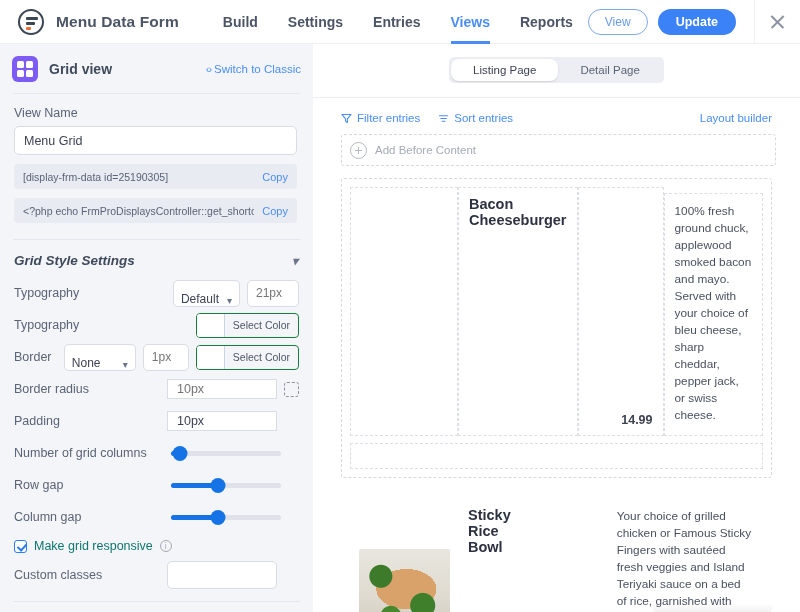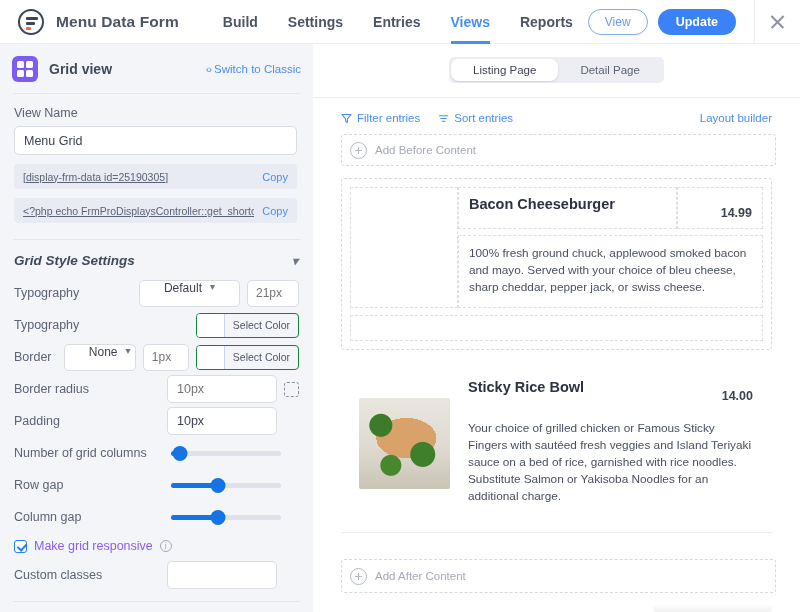--- a/index.html
+++ b/index.html
@@ -89,71 +89,71 @@
     display:block; margin:0 14px; width:283px; height:29px;
     border:1px solid #d9dce5; border-radius:5px; background:#fff;
     font-size:12.5px; color:#3f4254; padding:0 9px;
     font-family:inherit;
   }
   .shortcode{
     margin:9px 14px 0 14px; width:283px; height:25px; background:#e9ebf2;
     border-radius:4px; display:flex; align-items:center; padding:0 9px;
     font-size:10.5px; color:#5a6377; overflow:hidden;
   }
-  .sc-text{ white-space:nowrap; overflow:hidden; text-overflow:clip; flex:1;text-decoration:underline; }
+  .sc-text{ white-space:nowrap; overflow:hidden; text-overflow:clip; flex:1; }
   .sc-copy{ color:#4a8ef5; font-size:11px; margin-left:8px; cursor:pointer; flex:none;}
   .sb-rule2{ height:1px; background:#e4e7ef; margin:16px 13px 0 13px; }
 
   .section-head{
     display:flex; align-items:center; padding:13px 15px 9px 14px;
     font-size:13.5px; font-weight:bold; color:#3f4a5c; cursor:pointer;font-style:italic;
   }
   .section-head .caret{ margin-left:auto; color:#6d7688; font-size:12px; }
 
   .row{ display:flex; align-items:center; padding:4px 14px; height:32px; }
   .row .lbl{ font-size:12.5px; color:#5b6475; flex:none; }
   .row .ctrl{ margin-left:auto; display:flex; align-items:center; gap:7px; }
   .sel{
     height:27px; border:1px solid #d9dce5; border-radius:5px; background:#fff;
-    font-size:12px; color:#3f4254; padding:0 24px; font-family:inherit;
-    display:flex;align-items:flex-start; gap:8px; cursor:pointer;
+    font-size:12px; color:#3f4254; padding:0 7px; font-family:inherit;
+    display:flex;align-items:flex-end; gap:8px; cursor:pointer;
   }
   .sel .cv{ color:#6d7688; font-size:10px; }
   .mini-input{
     height:27px; width:52px; border:1px solid #d9dce5; border-radius:5px; background:#fff;
     font-size:12px; color:#a8adbb; padding:0 8px; font-family:inherit;
   }
   .color-ctrl{
     display:flex; align-items:center; border:1px solid #15803d; border-radius:4px;
     overflow:hidden; height:25px; cursor:pointer;
   }
   .color-swatch{ width:28px; height:100%; background:#fff; border-right:1px solid #c9d4e6; }
   .color-label{ font-size:10.5px; color:#4e5768; padding:0 8px; white-space:nowrap; }
   .wide-input{
-    height:28px; width:110px; border:1px solid #d9dce5; border-radius:5px; background:#fff;
+    height:20px; width:110px; border:1px solid #d9dce5; border-radius:0; background:#fff;
     font-size:12.5px; color:#a8adbb; padding:0 9px; font-family:inherit;
   }
   .wide-input.filled{ color:#3f4254; }
   .link-ico{ width:15px;height:15px; border:1.4px dashed #8d93a3; border-radius:3px; cursor:pointer;}
   .slider{ width:110px; height:5px; background:#dfe2ea; border-radius:3px; position:relative; cursor:pointer;}
   .slider .fill{ position:absolute; left:0; top:0; height:5px; background:#1573e6; border-radius:3px;}
   .slider .knob{
     position:absolute; top:-5px; width:15px;height:15px;border-radius:50%;
     background:#1573e6; transform:translateX(-50%);
   }
   .checkrow{ display:flex; align-items:center; padding:5px 14px; gap:7px; height:26px;}
   .cbox{
     width:13px;height:13px;border:1px solid #2b7cf0;border-radius:3px;background:#fff;
     position:relative; flex:none; cursor:pointer;
   }
   .cbox:after{
     content:""; position:absolute; left:3.5px; top:1px; width:4px;height:7px;
     border:solid #2b7cf0; border-width:0 2px 2px 0; transform:rotate(42deg);
   }
-  .checkrow .ctext{ font-size:12.5px; color:#8b5cf6; }
+  .checkrow .ctext{ font-size:12.5px; color:#0f766e; }
   .info-ico{
     width:12px;height:12px;border:1px solid #a3a9b7;border-radius:50%;
     font-size:8.5px;line-height:11px;text-align:center;color:#a3a9b7; cursor:pointer;
   }
   .custom-input{
     height:28px; width:110px; border:1px solid #d9dce5; border-radius:5px; background:#fff;
     font-family:inherit; font-size:12.5px;
   }
 
   
@@ -223,21 +223,21 @@
     background:
       radial-gradient(circle at 24% 30%, #3d7a2a 0 11px, rgba(0,0,0,0) 12px),
       radial-gradient(circle at 70% 62%, #3f7f2c 0 12px, rgba(0,0,0,0) 13px),
       radial-gradient(circle at 35% 74%, #47882f 0 10px, rgba(0,0,0,0) 11px),
       radial-gradient(ellipse 30px 20px at 52% 44%, #d8a26a 0 100%, rgba(0,0,0,0) 100%),
       radial-gradient(ellipse 24px 13px at 50% 40%, #e2b177 0 100%, rgba(0,0,0,0) 100%),
       linear-gradient(180deg,#e9e6df 0%, #dedacf 55%, #c9c4b6 100%);
     background-repeat:no-repeat;
   }
 
-  .right-cells{ flex:1; display:flex; flex-direction:column; }
+  .right-cells{ flex:1; display:flex; flex-direction:row; }
   .title-row{ display:flex; }
   .title-cell{ flex:1; padding:8px 10px 16px 10px; }
   .title-text{ font-size:14.5px; font-weight:bold; color:#2d3240; }
   .price-cell{ width:86px; flex:none; padding:8px 10px; display:flex; align-items:flex-end; justify-content:flex-end;}
   .price-text{ font-size:12.5px; font-weight:bold; color:#3c4250; }
   .desc-cell{ margin-top:6px; padding:9px 10px 11px 10px; }
   .desc-text{ font-size:11.8px; line-height:17px; color:#4a505f; }
   .footer-cell{ margin-top:7px; height:26px; }
   .card-sep{ margin:16px 28px 0 28px; height:1px; background:#eceef2; }
   .bottom-shadow{

